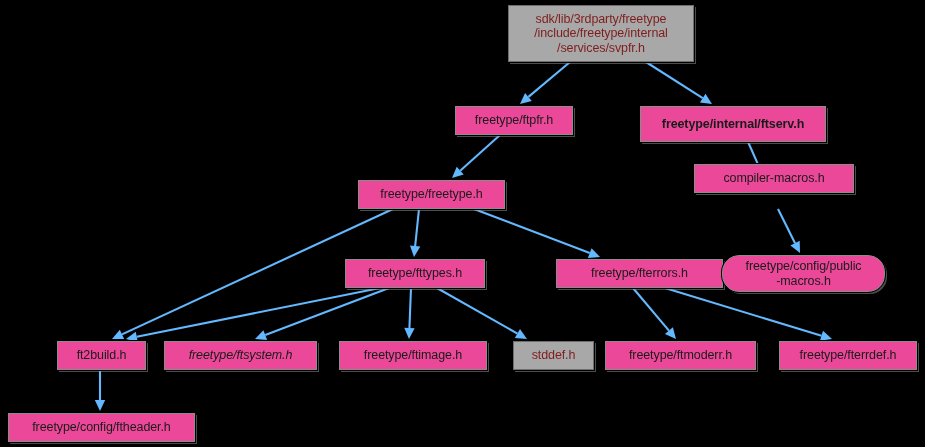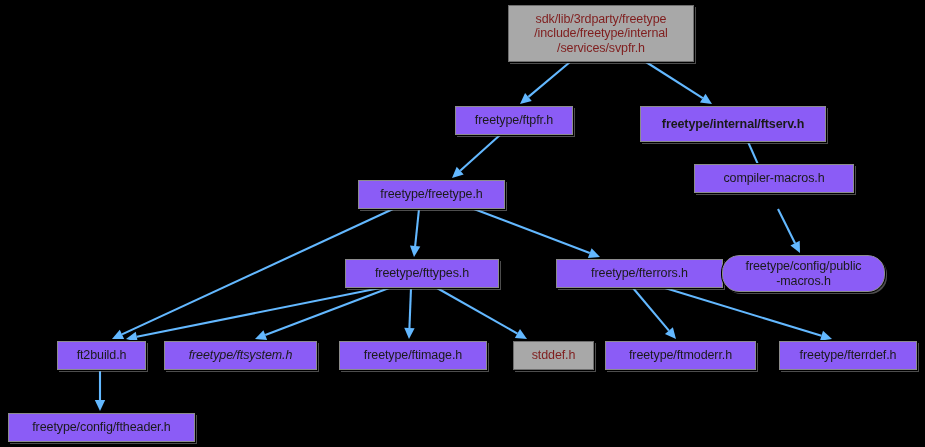--- a/index.html
+++ b/index.html
@@ -11,21 +11,21 @@
     overflow:hidden;
   }
   #edges{position:absolute;left:0;top:0;width:925px;height:447px;}
   .node{
     position:absolute;
     box-sizing:border-box;
     display:flex;align-items:center;justify-content:center;
     text-align:center;
     border:1px solid #8c8c8c;
     outline:1px solid #000;
-    background:#8b5cf6;
+    background:#ec4899;
     color:#1a1a1a;
     font-size:12.5px;
     line-height:14.5px;
     letter-spacing:-0.1px;
     white-space:pre-line;
     box-shadow:2px 2px 0 rgba(140,140,140,0.55);
   }
   .node.gray{background:#a8a8a8;color:#7f1d1d;border-color:#6e6e6e;}
   .node.root{font-size:12.5px;}
 </style>
@@ -96,21 +96,21 @@
       </g>
     </svg>
   <div id="nodes">
       <div class="node gray root" style="left: 508px; top: 5px; width: 186px; height: 57px;">sdk/lib/3rdparty/freetype
 /include/freetype/internal
 /services/svpfr.h</div>
       <div class="node" style="left: 455px; top: 106px; width: 118px; height: 29px;">freetype/ftpfr.h</div>
       <div class="node" style="left: 640px; top: 106px; width: 186px; height: 36px; font-weight: bold;">freetype/internal/ftserv.h</div>
       <div class="node" style="left: 358px; top: 180px; width: 147px; height: 29px;">freetype/freetype.h</div>
       <div class="node" style="left: 694px; top: 164px; width: 160px; height: 29px;">compiler-macros.h</div>
-      <div class="node" style="left: 345px; top: 259px; width: 154px; height: 29px;">freetype/fttypes.h</div>
+      <div class="node" style="left: 345px; top: 259px; width: 140px; height: 29px;">freetype/fttypes.h</div>
       <div class="node" style="left: 556px; top: 259px; width: 167px; height: 29px;">freetype/fterrors.h</div>
       <div class="node" style="left: 722px; top: 255px; width: 163px; height: 37px; border-radius: 17px;">freetype/config/public
 -macros.h</div>
       <div class="node" style="left: 57px; top: 341px; width: 89px; height: 29px;">ft2build.h</div>
       <div class="node" style="left: 164px; top: 341px; width: 153px; height: 29px; font-style: italic;">freetype/ftsystem.h</div>
       <div class="node" style="left: 339px; top: 341px; width: 148px; height: 29px;">freetype/ftimage.h</div>
       <div class="node gray" style="left: 505px; top: 341px; width: 81px; height: 29px; margin-left: 8px;">stddef.h</div>
       <div class="node" style="left: 605px; top: 341px; width: 151px; height: 29px;">freetype/ftmoderr.h</div>
       <div class="node" style="left: 779px; top: 341px; width: 138px; height: 29px;">freetype/fterrdef.h</div>
       <div class="node" style="left: 8px; top: 413px; width: 187px; height: 29px;">freetype/config/ftheader.h</div>

